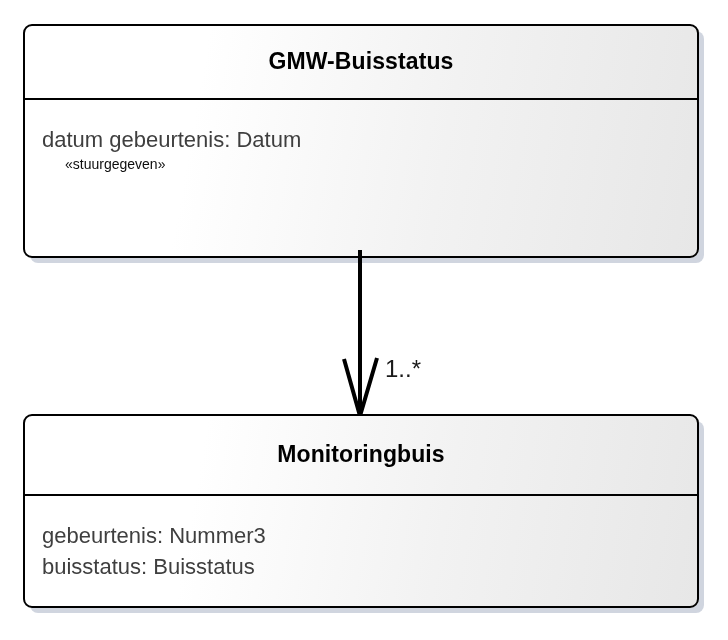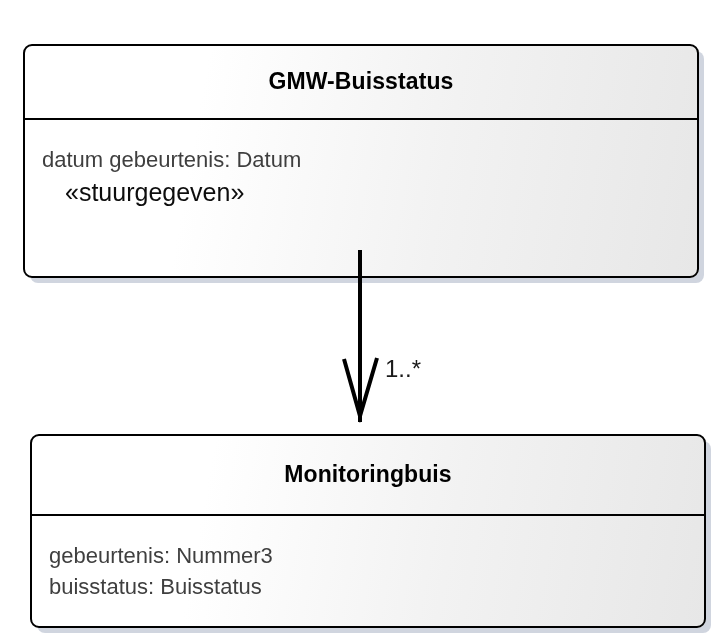--- a/index.html
+++ b/index.html
@@ -26,21 +26,20 @@
 
   
   .uml-class {
     position: absolute;
     box-sizing: border-box;
     border: 2.5px solid #000000;
     border-radius: 9px;
     background: linear-gradient(100deg, #ffffff 0%, #ffffff 26%, #f2f2f2 62%, #e7e7e7 100%);
     box-shadow: 6px 6px 0 -1px rgba(170,178,196,0.55);
     overflow: hidden;
-    margin-top: 20px;
   }
 
   .uml-class-header {
     box-sizing: border-box;
     width: 100%;
     display: flex;
     align-items: center;
     justify-content: center;
     border-bottom: 2.5px solid #000000;
   }
@@ -60,38 +59,38 @@
   }
 
   .uml-attribute {
     font-size: 22px;
     color: #3f3f3f;
     line-height: 1.42;
     white-space: nowrap;
   }
 
   .uml-stereotype {
-    font-size: 25px;
+    font-size: 14px;
     color: #0d0d0d;
     line-height: 1.42;
     padding-left: 23px;
     white-space: nowrap;
   }
 
   
   #class-gmw-buisstatus {
     left: 23px;
     top: 24px;
     width: 676px;
     height: 234px;
   }
   #class-gmw-buisstatus .uml-class-header { height: 74px; }
 
   #class-monitoringbuis {
-    left: 30px;
+    left: 23px;
     top: 414px;
     width: 676px;
     height: 194px;
   }
   #class-monitoringbuis .uml-class-header { height: 80px; }
 
   
   #association-connector {
     position: absolute;
     left: 330px;

